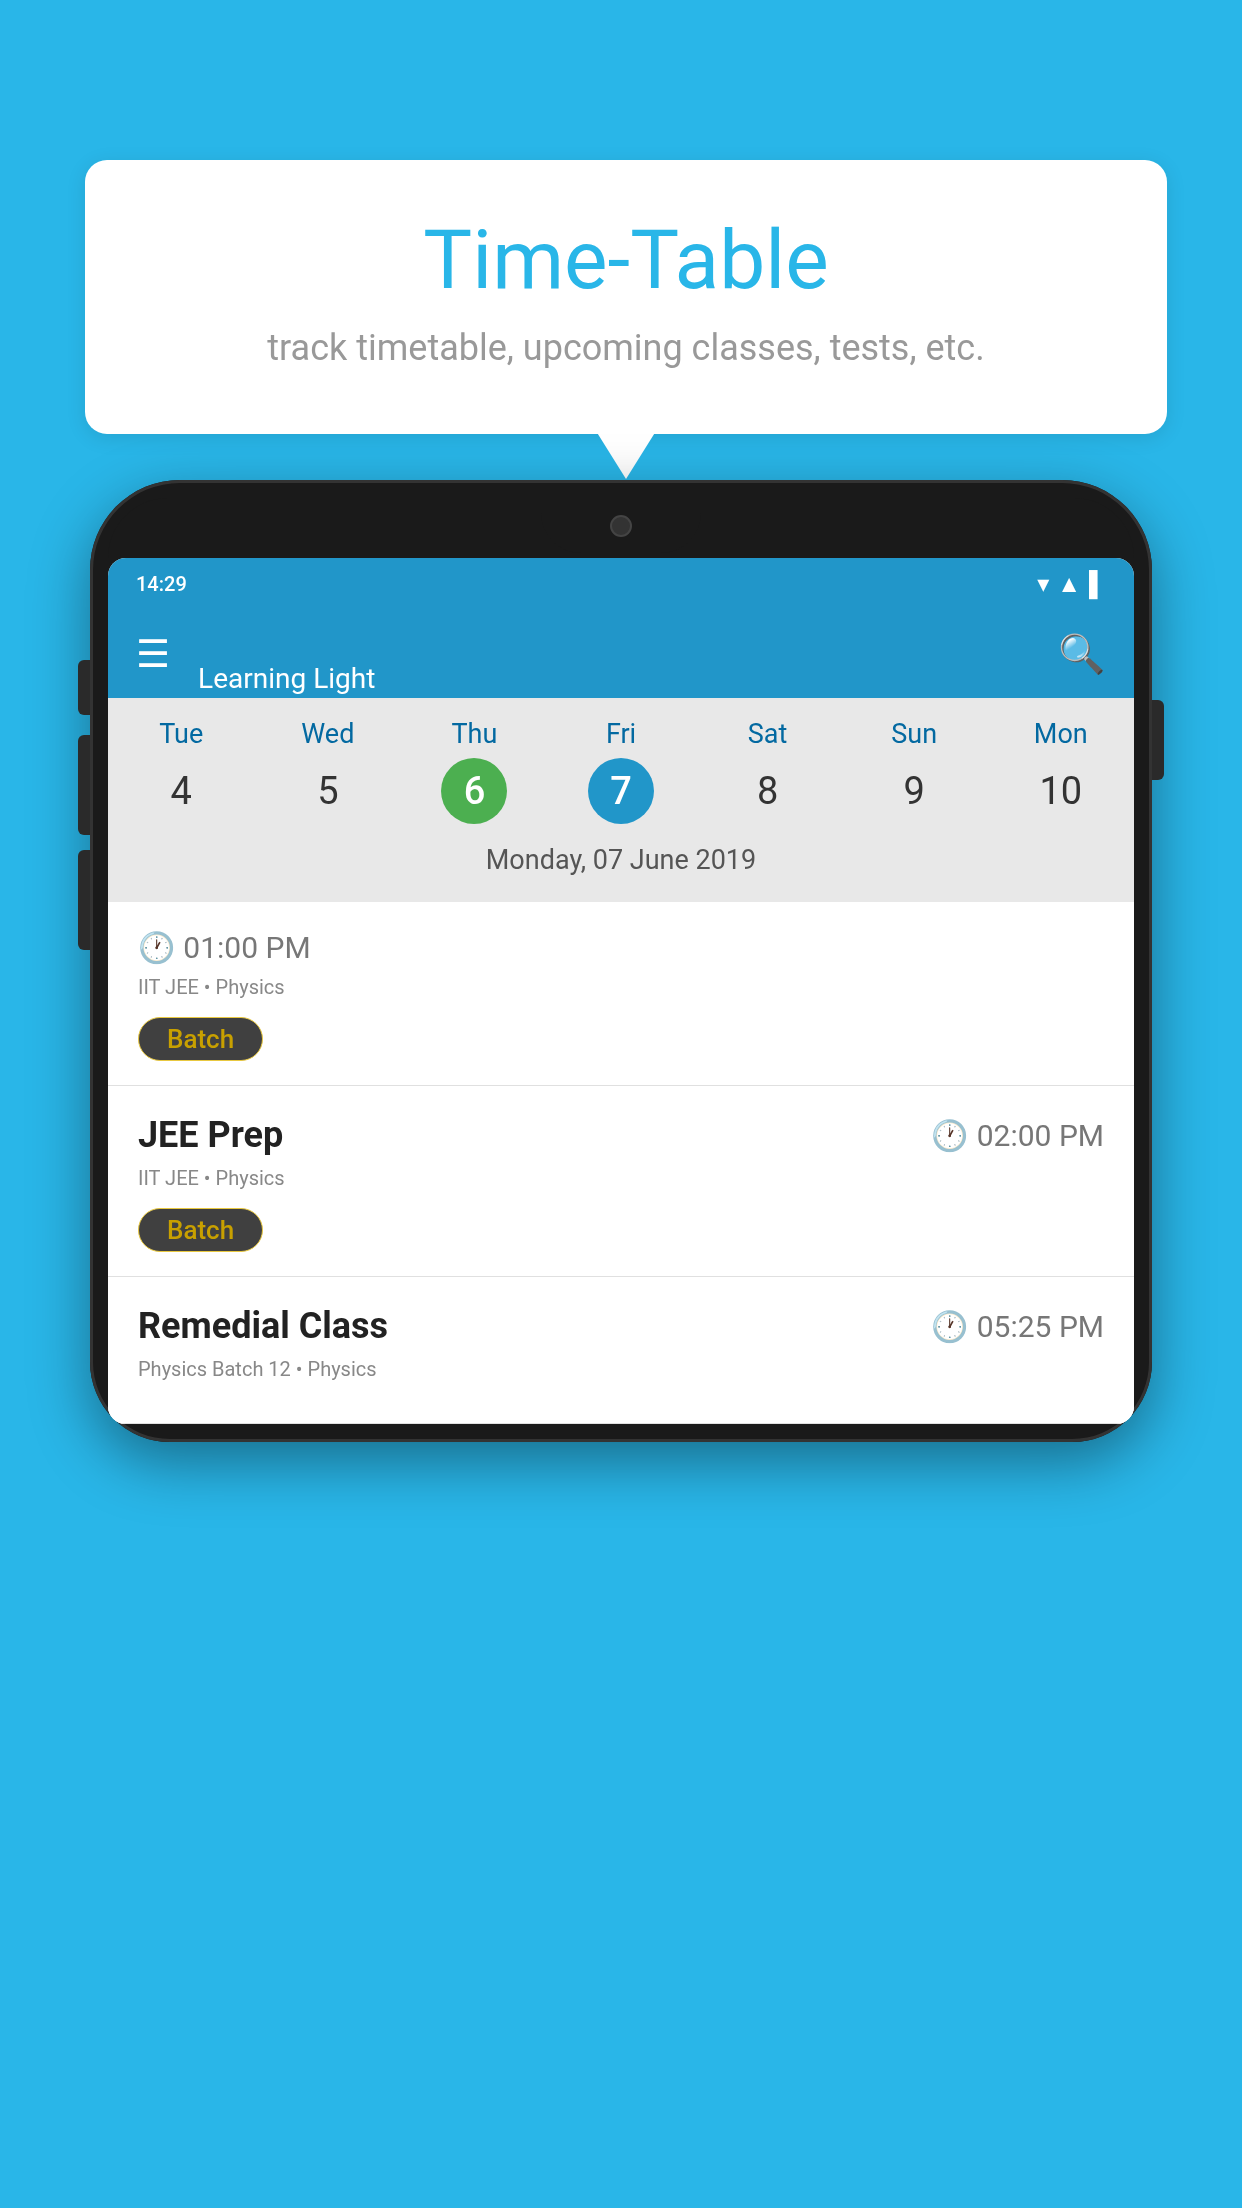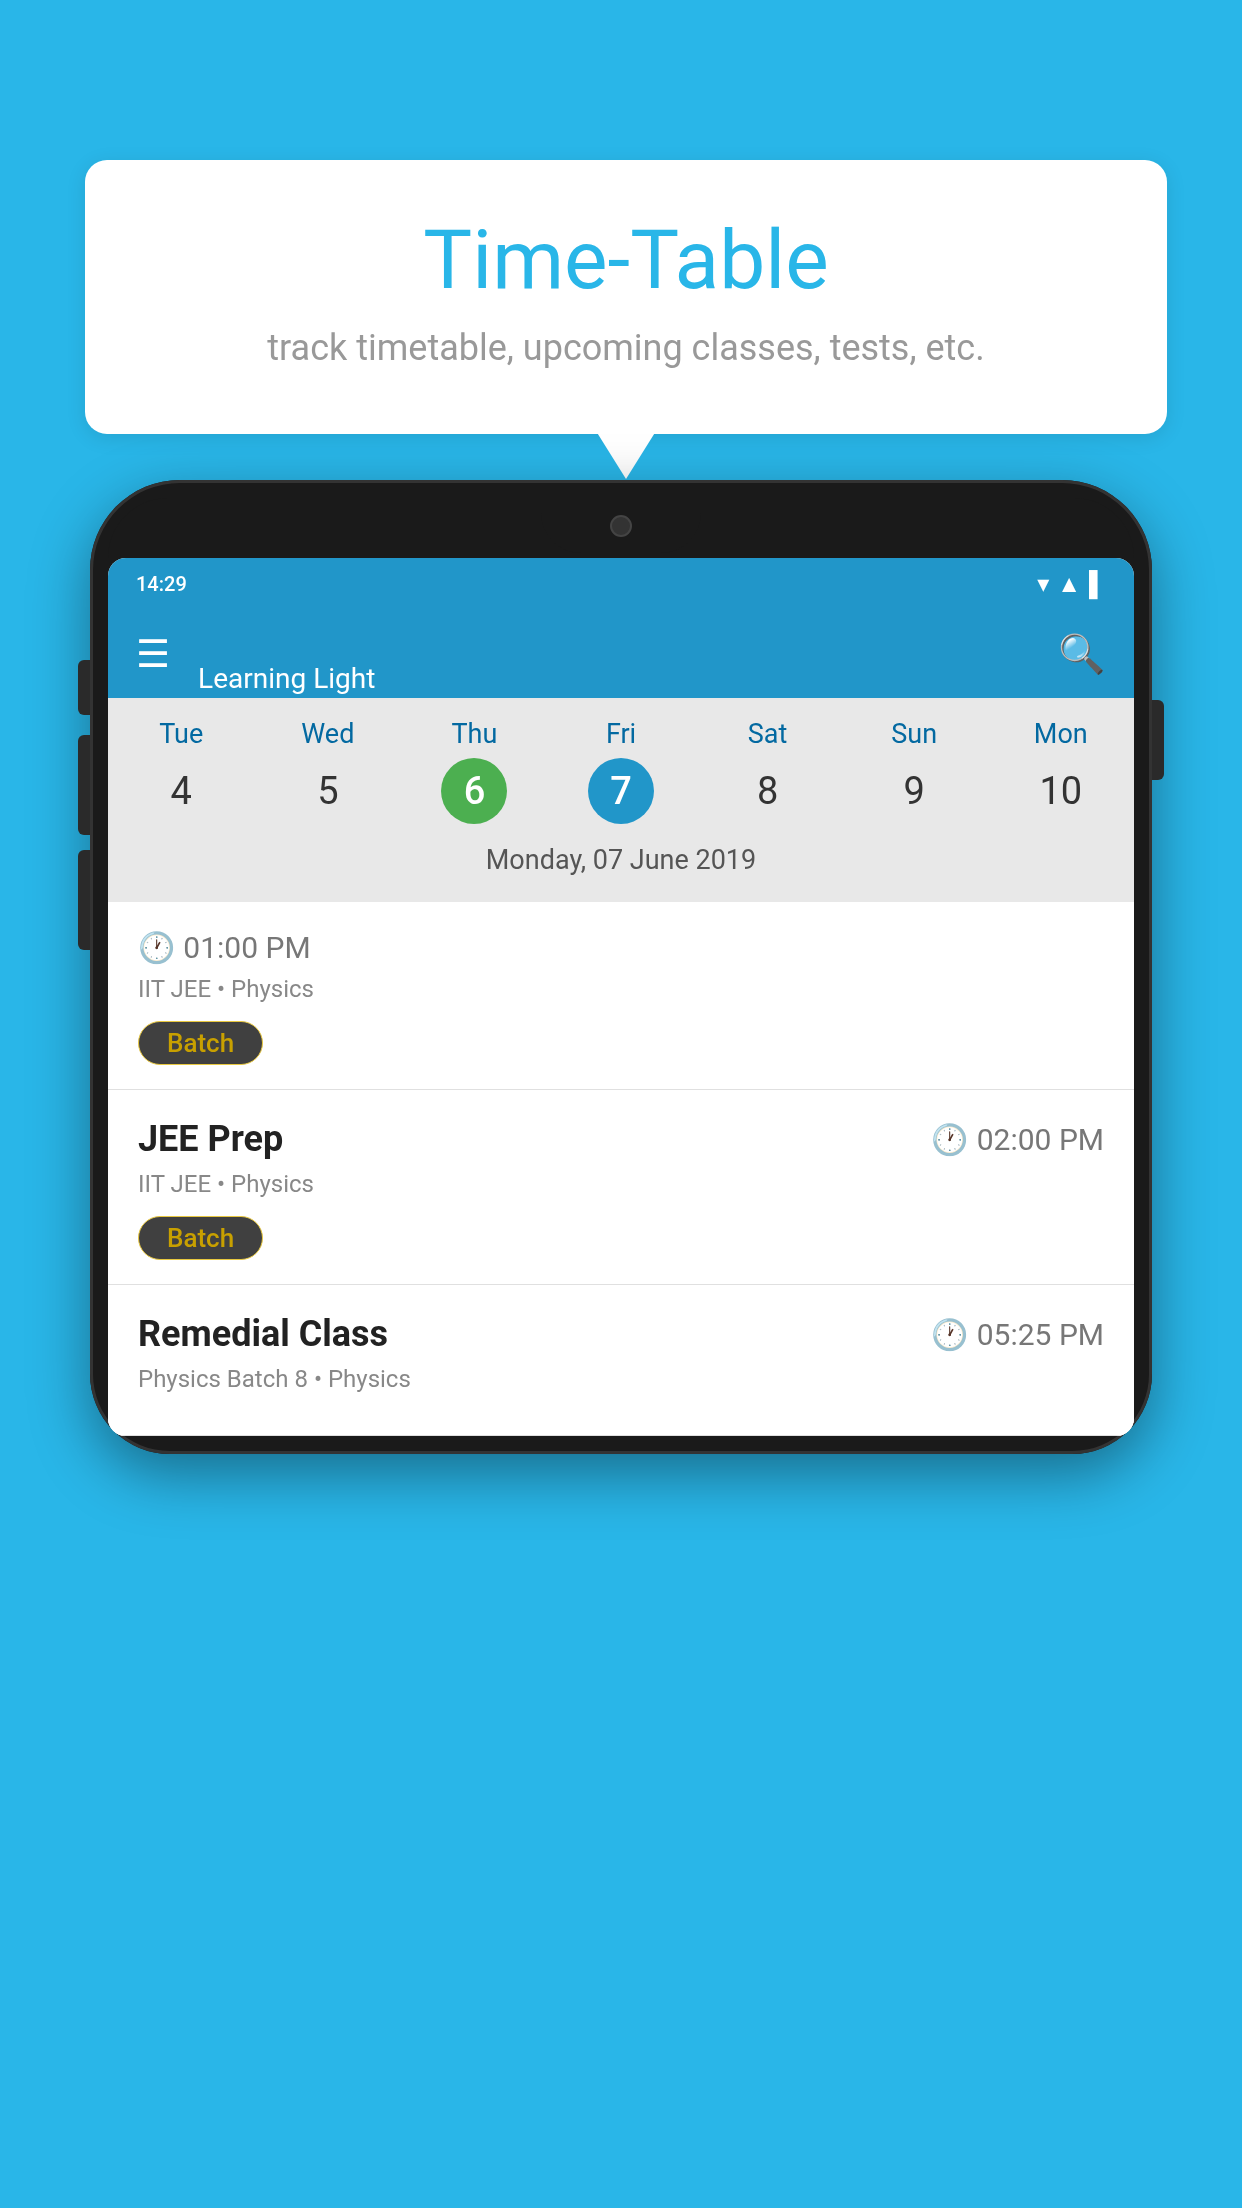--- a/index.html
+++ b/index.html
@@ -253,21 +253,21 @@
 
     .schedule-time {
       font-size: 30px;
       color: #777;
       display: flex;
       align-items: center;
       gap: 8px;
     }
 
     .schedule-subtitle {
-      font-size: 24px;
+      font-size: 20px;
       color: #888;
       margin-bottom: 18px;
     }
 
     .batch-badge {
       display: inline-block;
       background: #404040;
       color: #c8a000;
       border: 1.5px solid #e8c840;
       border-radius: 30px;
@@ -398,19 +398,19 @@
             </div><div class="schedule-subtitle">IIT JEE • Physics</div><span class="batch-badge">Batch</span></div>
           <div class="schedule-item"><div class="schedule-item-header">
               <div class="schedule-title">JEE Prep</div>
               <div class="schedule-time"><span>🕐</span> 02:00 PM</div>
             </div><div class="schedule-subtitle">IIT JEE • Physics</div><span class="batch-badge">Batch</span></div>
           <div class="schedule-item">
             <div class="schedule-item-header">
               <div class="schedule-title">Remedial Class</div>
               <div class="schedule-time"><span>🕐</span> 05:25 PM</div>
             </div>
-            <div class="schedule-subtitle">Physics Batch 8 • Physics</div>
+            <div class="schedule-subtitle">Physics Batch 12 • Physics</div>
           </div>
         </div>
 
     </div>
   </div>
 </div>
 
 </body></html>

